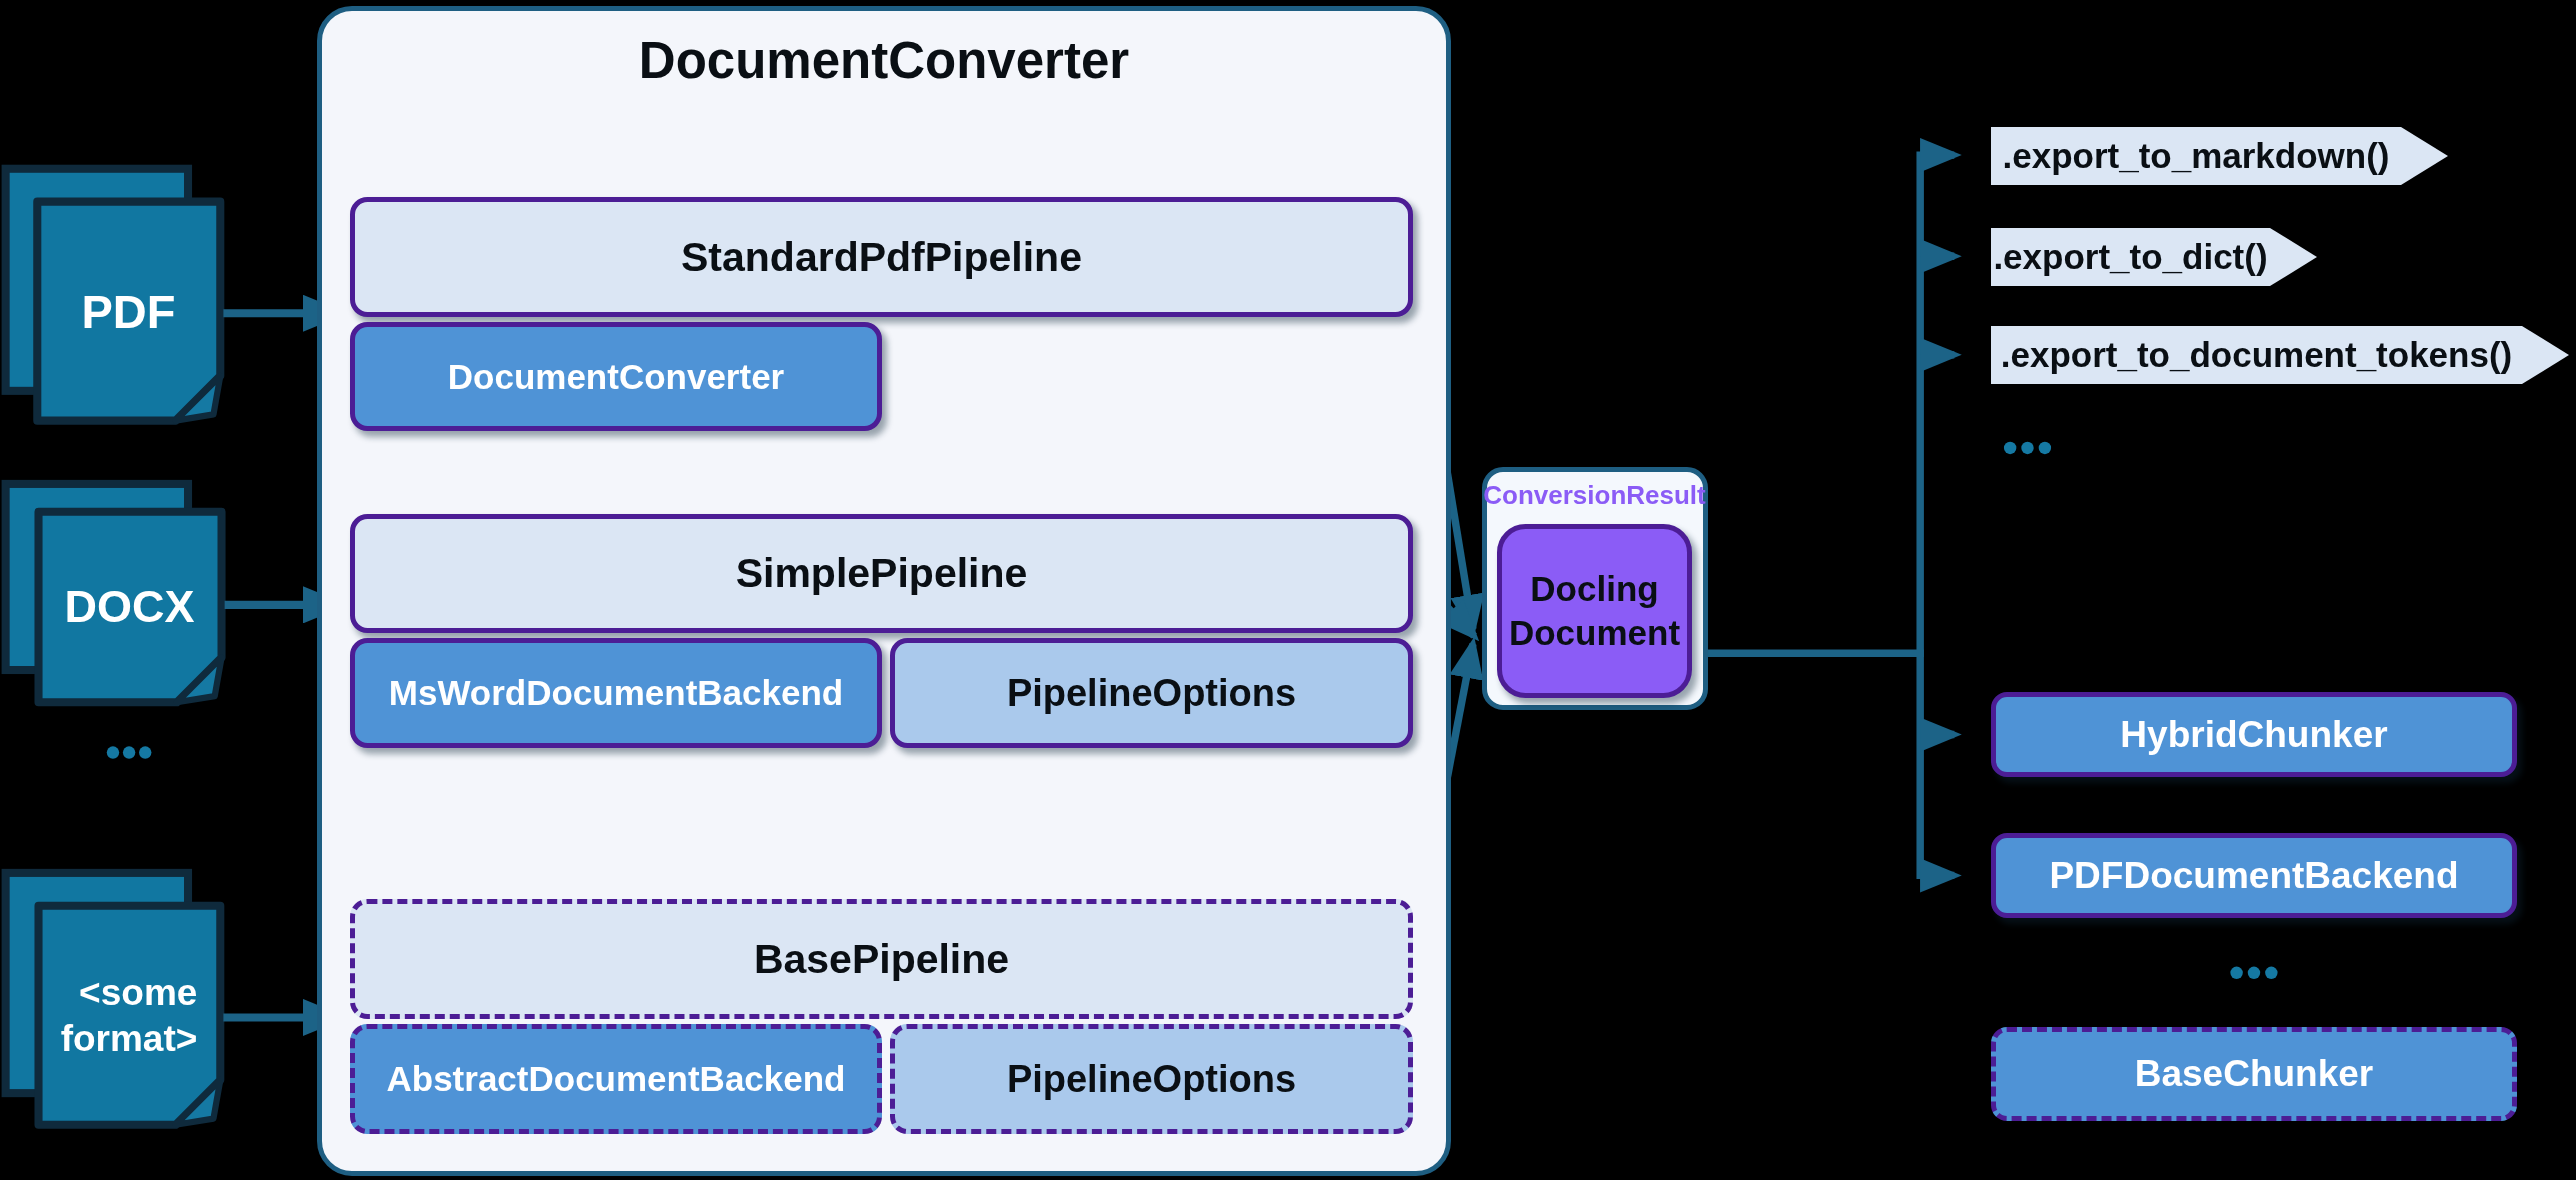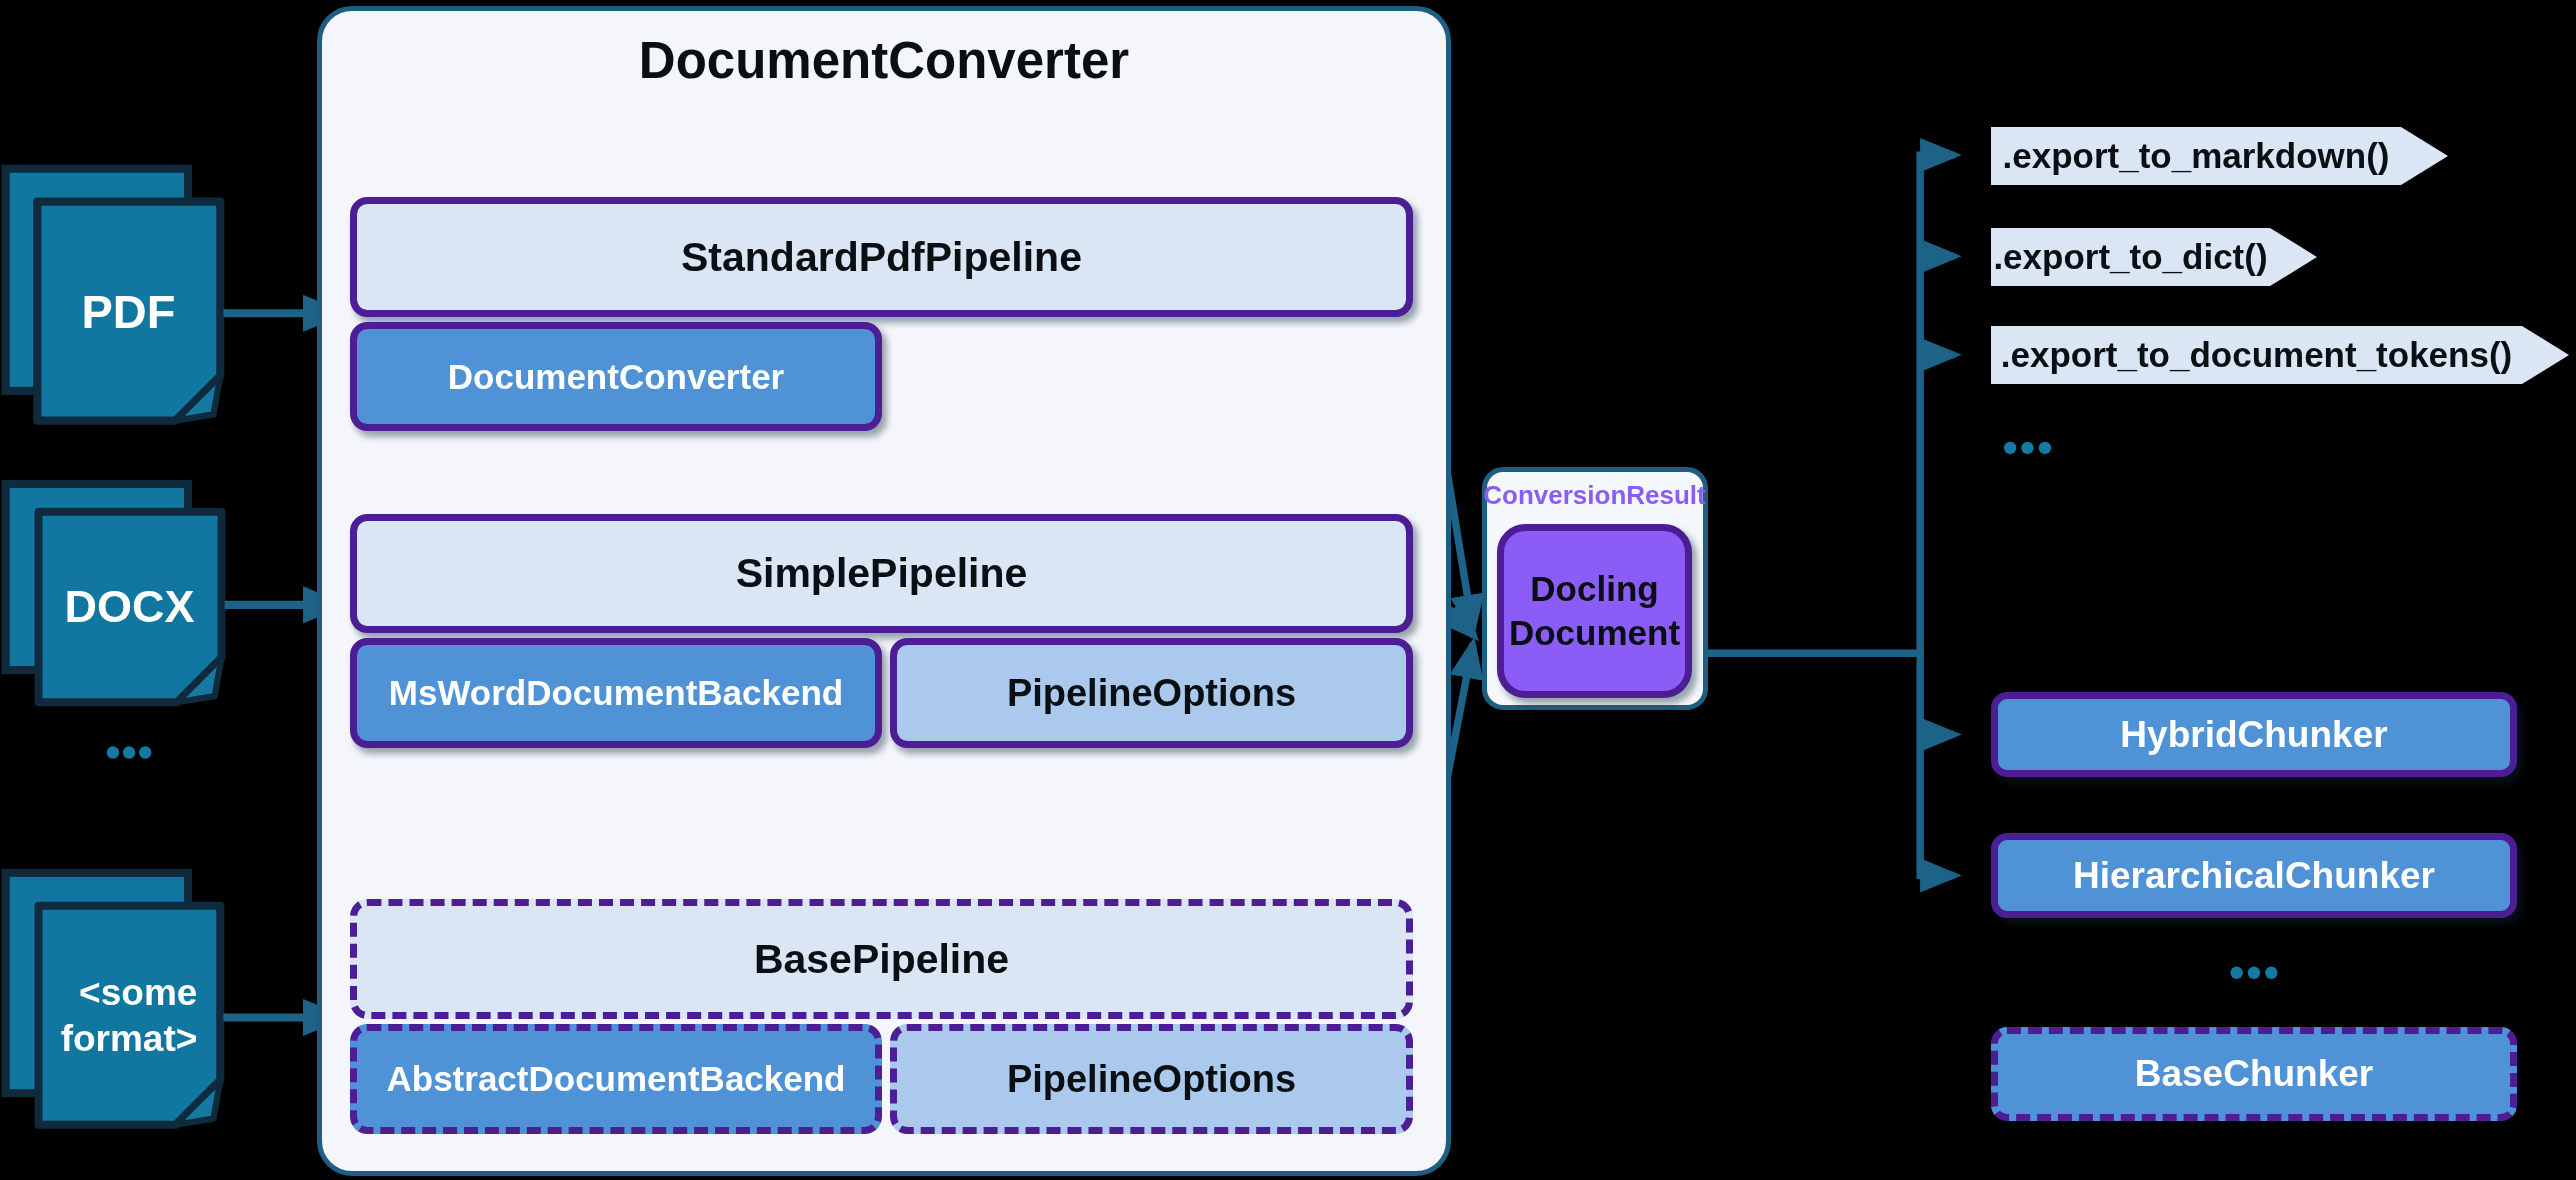--- a/index.html
+++ b/index.html
@@ -7,21 +7,21 @@
           font-family:"Liberation Sans",sans-serif;}
   #canvas *{box-sizing:border-box;}
   .layer{position:absolute;left:0;top:0;}
   .abs{position:absolute;font-weight:bold;}
   .flexc{display:flex;align-items:center;justify-content:center;text-align:center;}
 
   
   .container-box{background:#f4f6fb;border:5.6px solid #1e5e82;border-radius:35px;}
   .result-box{background:#f4f8fd;border:5.6px solid #1e5e82;border-radius:21px;}
 
-  .box{border:7px solid #4c1d95;border-radius:17.4px;
+  .box{border:5px solid #4c1d95;border-radius:17.4px;
        box-shadow:4.3px 5.6px 6.2px rgba(16,40,58,0.40);}
   .box.light{background:#dbe6f4;color:#0a0f14;}
   .box.mid{background:#4f93d6;color:#ffffff;}
   .box.pale{background:#aac9ec;color:#0a0f14;}
   .box.dashed{border-style:dashed;box-shadow:none;}
 
   .title{font-weight:bold;color:#0a0f14;font-size:51px;}
   .pl-name{font-size:41px;color:#0a0f14;}
   .be-name{font-size:35px;}
   .op-name{font-size:38px;}
@@ -142,17 +142,17 @@
         <span style="display:block">Docling</span>
         <span style="display:block">Document</span>
       </div>
   </div>
 
   <div class="abs flexc tag" style="left:1991px;top:127px;width:457px;height:58px;">.export_to_markdown()</div>
   <div class="abs flexc tag" style="left:1991px;top:228px;width:326px;height:58px;">.export_to_dict()</div>
   <div class="abs flexc tag" style="left:1991px;top:326px;width:578px;height:58px;">.export_to_document_tokens()</div>
 
   <div class="abs flexc box mid chunker" style="left:1991px;top:692px;width:526px;height:85px;">HybridChunker</div>
-  <div class="abs flexc box mid chunker" style="left:1991px;top:833px;width:526px;height:85px;">HierarchicalChunker</div>
+  <div class="abs flexc box mid chunker" style="left:1991px;top:833px;width:526px;height:85px;">PDFDocumentBackend</div>
   <div class="abs flexc box mid dashed chunker" style="left:1991px;top:1027px;width:526px;height:94px;">BaseChunker</div>
 
 </div>
 
 
 </body></html>

